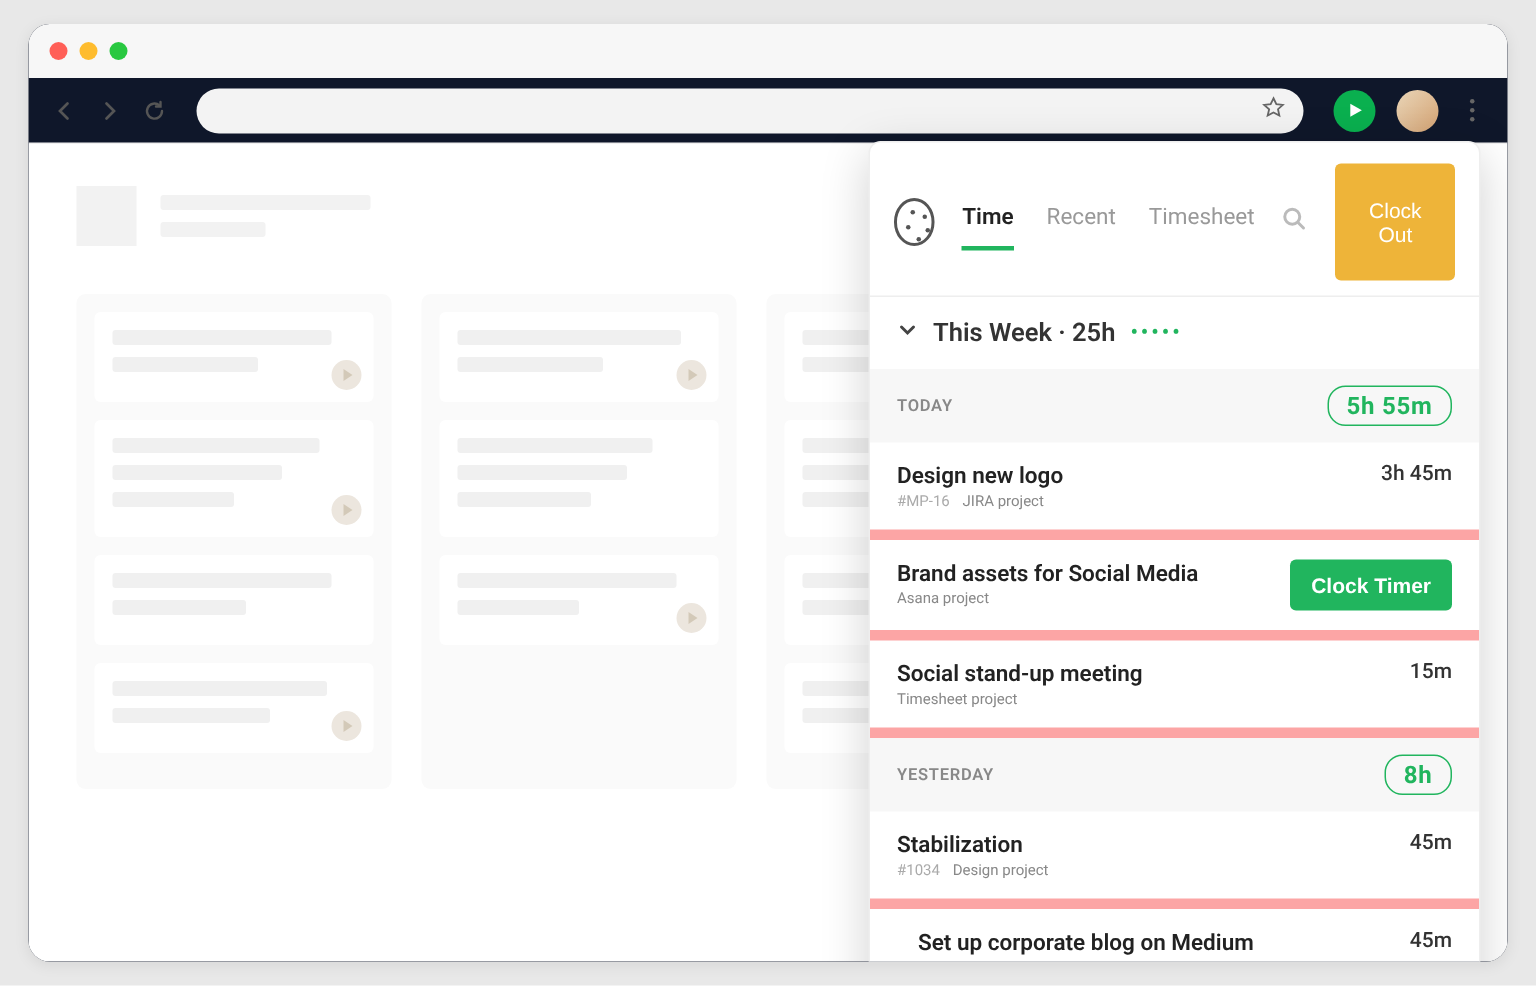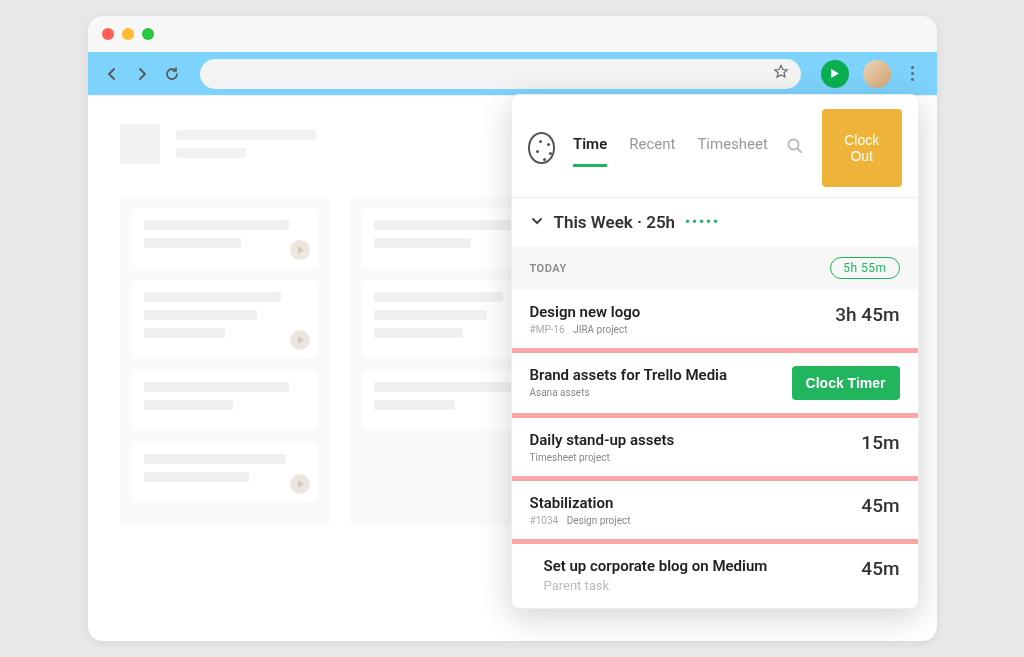--- a/index.html
+++ b/index.html
@@ -5,23 +5,23 @@
     * { margin: 0; padding: 0; box-sizing: border-box; }
     body {
       font-family: -apple-system, BlinkMacSystemFont, "Segoe UI", Roboto, sans-serif;
       background: #e8e8e8;
       display: flex;
       justify-content: center;
       align-items: center;
       min-height: 657px;
     }
     .browser-window {
-      width: 849px;
+      width: 986px;
       height: 625px;
-      background: #7dd3fc;
+      background: #0f172a;
       border-radius: 14px;
       overflow: hidden;
       box-shadow: 0 2px 10px rgba(0,0,0,0.08);
       display: flex;
       flex-direction: column;
       position: relative;
     }
     .title-bar {
       height: 36px;
       background: #f7f7f7;
@@ -205,46 +205,46 @@
       font-size: 11px;
       color: #888;
       font-weight: 600;
       letter-spacing: 0.5px;
     }
     .time-pill {
       border: 1.5px solid #21b55e;
       color: #21b55e;
       border-radius: 12px;
       padding: 3px 12px;
-      font-size: 12px;
-      font-weight: 400;
+      font-size: 16px;
+      font-weight: 700;
     }
     .entry {
       padding: 13px 18px;
       display: flex;
       justify-content: space-between;
       align-items: flex-start;
-      border-bottom: 5px solid #fca5a5;
+      border-bottom: 7px solid #fca5a5;
     }
     .entry:last-child { border-bottom: none; padding-left: 32px; }
     .entry-left { flex: 1; }
     .entry-title {
       font-size: 15px;
       font-weight: 600;
       color: #222;
       margin-bottom: 3px;
     }
     .entry-sub {
       font-size: 10px;
       color: #888;
     }
     .entry-sub .tag { color: #aaa; margin-right: 6px; }
     .entry-parent { color: #bbb; font-size: 13px; margin-bottom: 2px; }
     .entry-time {
-      font-size: 19px;
+      font-size: 14px;
       color: #333;
       font-weight: 500;
       white-space: nowrap;
     }
     .start-btn {
       background: #21b55e;
       color: #fff;
       border: none;
       padding: 9px 14px;
       border-radius: 4px;
@@ -409,38 +409,42 @@
         <div class="entry-sub">
           <span class="tag">#MP-16</span>
           <span>JIRA project</span>
         </div>
       </div>
       <div class="entry-time">3h 45m</div>
     </div>
 
     <div class="entry">
       <div class="entry-left">
-        <div class="entry-title">Brand assets for Trello Media</div>
+        <div class="entry-title">Brand assets for Social Media</div>
         <div class="entry-sub">
-          <span>Asana assets</span>
+          <span>Asana project</span>
         </div>
       </div>
       <button class="start-btn">Clock Timer</button>
     </div>
 
     <div class="entry">
       <div class="entry-left">
-        <div class="entry-title">Daily stand-up assets</div>
+        <div class="entry-title">Social stand-up meeting</div>
         <div class="entry-sub">
           <span>Timesheet project</span>
         </div>
       </div>
       <div class="entry-time">15m</div>
     </div>
 
+    <div class="section-header">
+      <span>YESTERDAY</span>
+      <span class="time-pill">8h</span>
+    </div>
 
     <div class="entry">
       <div class="entry-left">
         <div class="entry-title">Stabilization</div>
         <div class="entry-sub">
           <span class="tag">#1034</span>
           <span>Design project</span>
         </div>
       </div>
       <div class="entry-time">45m</div>

